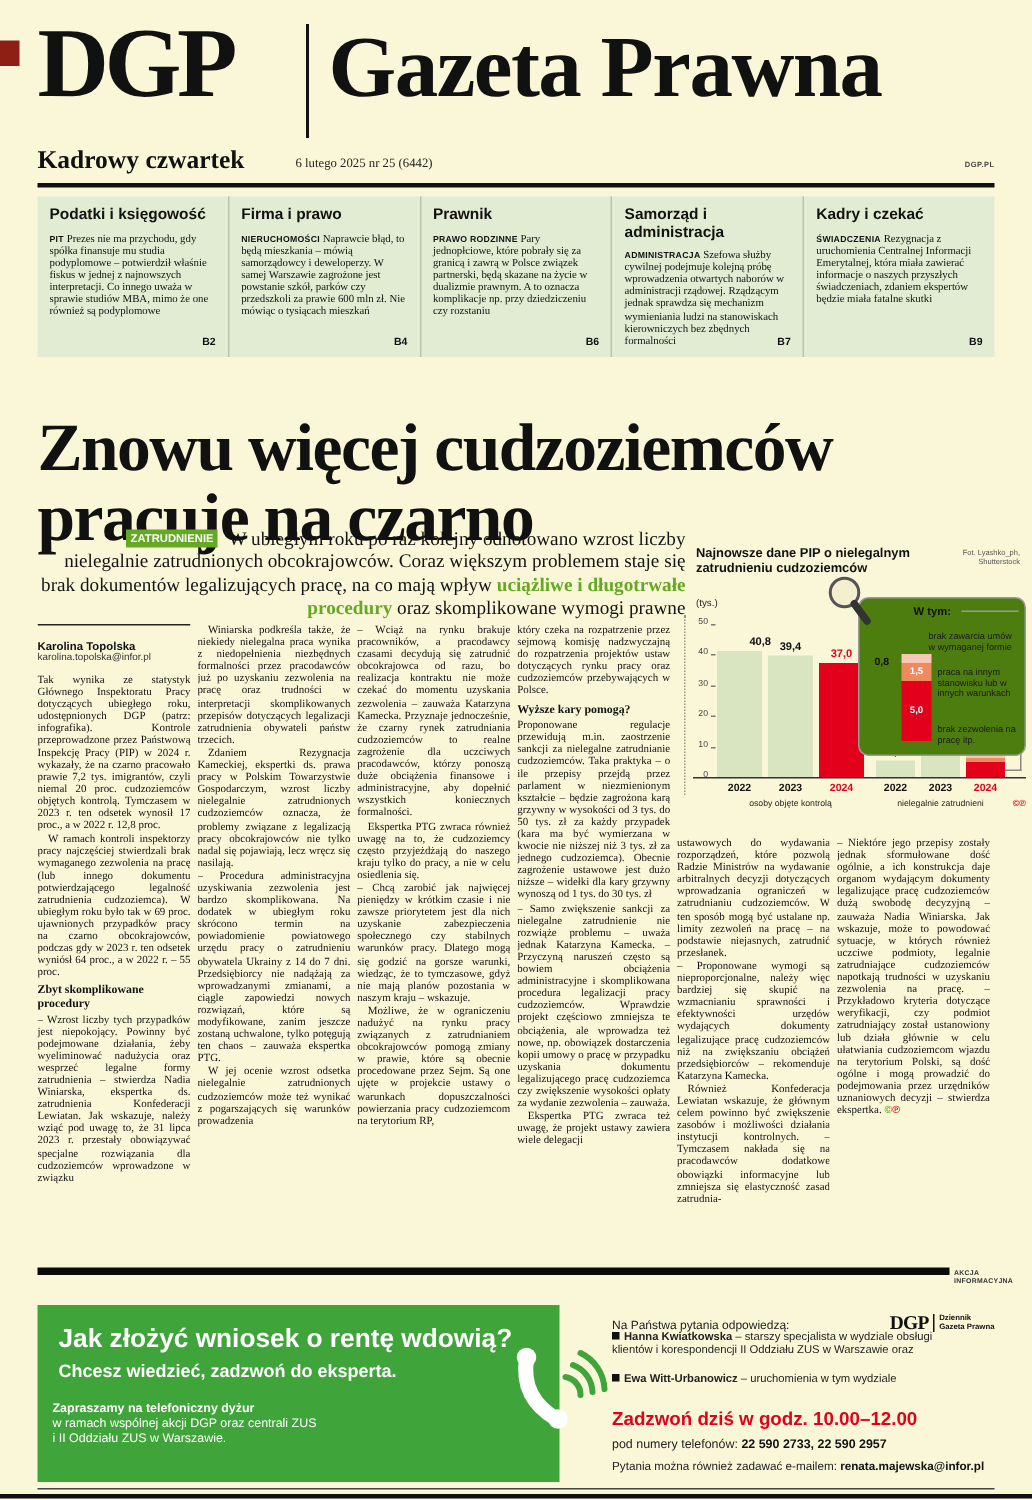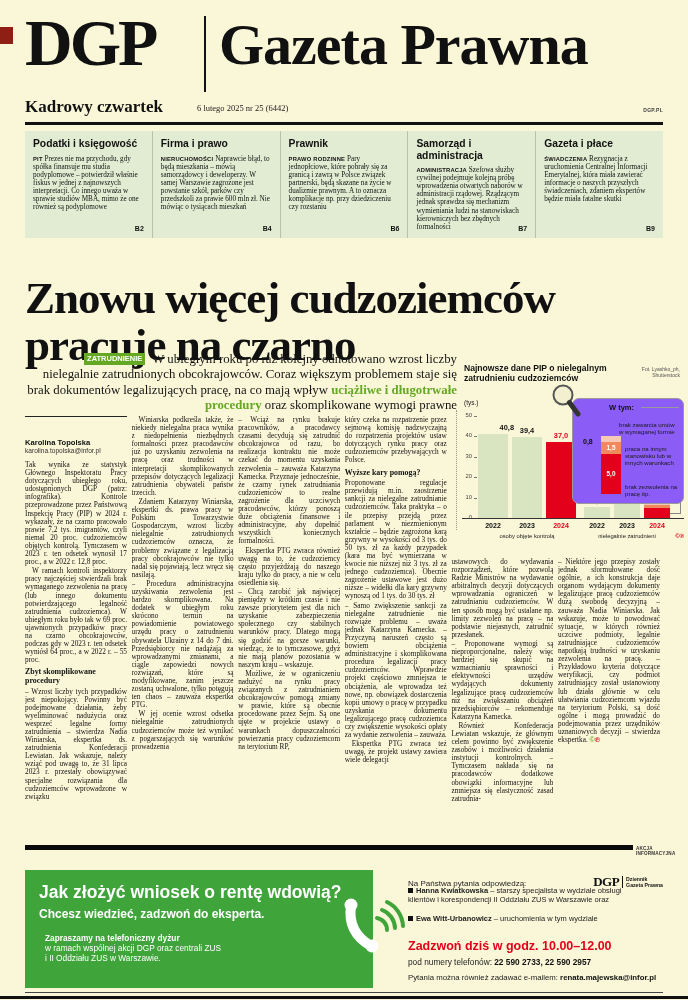--- a/index.html
+++ b/index.html
@@ -31,59 +31,59 @@
   .lead{left:25px;top:352px;width:432px;font:12.8px/15.3px "Liberation Serif",serif;color:#141414;text-align:right;}
   .lead-badge{display:inline-block;background:#64A823;color:#fff;font:700 7.5px/1 "Liberation Sans",sans-serif;
               padding:2px 3px 2px;vertical-align:2px;margin-right:4px;}
   .lead-highlight{color:#64A823;font-weight:700;}
 
   
   .bcol{position:absolute;width:102px;font:7.3px/8.1px "Liberation Serif",serif;text-align:justify;overflow:hidden;}
   .bcol p{margin:0 0 1px;text-indent:7px;}
   .bcol p.cont{text-indent:0;}
   .bcol h3{margin:4px 0 2px;font:700 7.9px/8.6px "Liberation Serif",serif;text-align:left;}
-  .byline{border-top:1.2px solid #222;padding-top:21px;margin-bottom:6px;text-align:left;}
+  .byline{border-top:1.2px solid #222;padding-top:9px;margin-bottom:6px;text-align:left;}
   .byline-name{font:700 7.6px/9px "Liberation Sans",sans-serif;}
   .byline-email{font:6.6px/8px "Liberation Sans",sans-serif;color:#333;}
   .endmark-g{color:#64A823;font:700 7px "Liberation Sans",sans-serif;}
   .endmark-r{color:#E2001A;font:700 7px "Liberation Sans",sans-serif;}
 
   
   .chart{left:456px;top:358px;width:232px;height:200px;font-family:"Liberation Sans",sans-serif;}
   .chart-sep{position:absolute;left:0;top:52px;height:120px;width:0;border-left:1px dotted #9a9a86;}
   .chart-title{position:absolute;left:8px;top:5px;width:158px;font:700 8.6px/10px "Liberation Sans",sans-serif;}
   .chart-credit{position:absolute;right:8px;top:8px;width:48px;font:5px/6px "Liberation Sans",sans-serif;color:#555;text-align:right;}
   .chart-unit{position:absolute;left:8px;top:42px;font:6.5px/1 "Liberation Sans",sans-serif;color:#222;}
   .plot{position:absolute;left:6px;top:54px;width:222px;height:106px;border-bottom:1px solid #333;}
   .ylab{position:absolute;left:0;width:10px;text-align:right;font:5.8px/1 "Liberation Sans",sans-serif;color:#444;}
   .ydash{position:absolute;left:12px;width:3px;height:1px;background:#777;}
   .bar{position:absolute;}
   .bval{position:absolute;font:700 7.4px/1 "Liberation Sans",sans-serif;text-align:center;}
   .yearlab{position:absolute;top:164px;font:700 7px/1 "Liberation Sans",sans-serif;text-align:center;}
   .gcap{position:absolute;top:176px;font:5.8px/1 "Liberation Sans",sans-serif;color:#222;text-align:center;}
   .chart-mark{position:absolute;right:4px;top:175px;font:700 6px/1 "Liberation Sans",sans-serif;color:#E2001A;}
   .callout{position:absolute;left:116px;top:40px;width:110px;height:104px;border:1px solid #999;border-radius:7px;
-           background:#8b5cf6;z-index:3;}
+           background:#4d7c0f;z-index:3;}
   .callout-title{position:absolute;left:36px;top:5px;font:700 7.5px/1 "Liberation Sans",sans-serif;}
   .callout-line{position:absolute;left:68px;top:8px;width:38px;height:1px;background:#999;}
   .clab{position:absolute;font:6.1px/7px "Liberation Sans",sans-serif;color:#191919;}
   .minibar-seg{position:absolute;left:28px;width:20px;}
   .minibar-txt{position:absolute;width:20px;text-align:center;color:#fff;font:700 6.4px/1 "Liberation Sans",sans-serif;}
   .mini-first{position:absolute;left:10px;top:39px;font:700 7px/1 "Liberation Sans",sans-serif;}
   .elbow{position:absolute;left:214px;top:144px;width:10px;height:11px;border-right:1px solid #888;border-bottom:1px solid #888;}
   .magnifier{position:absolute;left:92px;top:24px;z-index:4;}
 
   
   .sep-bar{left:25px;top:845px;width:608px;height:5px;background:#0a0a0a;}
   .sep-label{left:636px;top:847px;font:700 4.6px/1 "Liberation Sans",sans-serif;color:#333;letter-spacing:.2px;}
   .banner{left:25px;top:870px;width:638px;height:118px;font-family:"Liberation Sans",sans-serif;}
   .banner-green{position:absolute;left:0;top:0;width:348px;height:118px;background:#3FA43A;color:#fff;}
   .bg-h{margin:13px 14px 0;font:700 17.5px/1.1 "Liberation Sans",sans-serif;}
   .bg-sub{margin:6px 14px 0;font:700 12px/1.1 "Liberation Sans",sans-serif;}
-  .bg-invite{margin:12px 20px 0;font:8.3px/10px "Liberation Sans",sans-serif;}
+  .bg-invite{margin:12px 10px 0;font:8.3px/10px "Liberation Sans",sans-serif;}
   .bg-invite .b1{font-weight:700;}
   .phone-icon{position:absolute;left:312px;top:18px;z-index:2;}
   .banner-right{position:absolute;left:383px;top:0;width:255px;}
   .answers-label{position:absolute;left:0;top:10px;font:8px/1 "Liberation Sans",sans-serif;color:#222;}
   .expert{position:absolute;left:0;width:218px;font:7.5px/9px "Liberation Sans",sans-serif;color:#222;}
   .expert .sq{display:inline-block;width:5px;height:5px;background:#111;margin-right:3px;}
   .expert b{font-weight:700;}
   .call-time{position:absolute;left:0;top:70px;font:700 12.5px/1 "Liberation Sans",sans-serif;color:#E2001A;}
   .phones-line{position:absolute;left:0;top:88px;font:8.3px/1 "Liberation Sans",sans-serif;color:#222;}
   .phones-line b{font-weight:700;color:#111;}
@@ -125,21 +125,21 @@
       <h2>Prawnik</h2>
       <p><span class="kicker">PRAWO RODZINNE</span><span> Pary jednopłciowe, które pobrały się za granicą i zawrą w Polsce związek partnerski, będą skazane na życie w dualizmie prawnym. A to oznacza komplikacje np. przy dziedziczeniu czy rozstaniu</span></p>
       <span class="pageref">B6</span>
     </div>
     <div class="teaser">
       <h2>Samorząd i administracja</h2>
       <p><span class="kicker">ADMINISTRACJA</span><span> Szefowa służby cywilnej podejmuje kolejną próbę wprowadzenia otwartych naborów w administracji rządowej. Rządzącym jednak sprawdza się mechanizm wymieniania ludzi na stanowiskach kierowniczych bez zbędnych formalności</span></p>
       <span class="pageref">B7</span>
     </div>
     <div class="teaser">
-      <h2>Gazeta i płace</h2>
+      <h2>Kadry i czekać</h2>
       <p><span class="kicker">ŚWIADCZENIA</span><span> Rezygnacja z uruchomienia Centralnej Informacji Emerytalnej, która miała zawierać informacje o naszych przyszłych świadczeniach, zdaniem ekspertów będzie miała fatalne skutki</span></p>
       <span class="pageref">B9</span>
     </div>
   </div>
 
   <h1 class="abs headline">Znowu więcej cudzoziemców pracuje na czarno</h1>
   <div class="abs lead">
     <span class="lead-badge">ZATRUDNIENIE</span><span> W ubiegłym roku po raz kolejny odnotowano wzrost liczby nielegalnie zatrudnionych obcokrajowców. Coraz większym problemem staje się brak dokumentów legalizujących pracę, na co mają wpływ </span><span class="lead-highlight">uciążliwe i długotrwałe procedury</span><span> oraz skomplikowane wymogi prawne</span>
   </div>
 
@@ -151,21 +151,21 @@
     <div class="col-blocks">
         <p class="cont">Tak wynika ze statystyk Głównego Inspektoratu Pracy dotyczących ubiegłego roku, udostępnionych DGP (patrz: infografika). Kontrole przeprowadzone przez Państwową Inspekcję Pracy (PIP) w 2024 r. wykazały, że na czarno pracowało prawie 7,2 tys. imigrantów, czyli niemal 20 proc. cudzoziemców objętych kontrolą. Tymczasem w 2023 r. ten odsetek wynosił 17 proc., a w 2022 r. 12,8 proc.</p>
         <p>W ramach kontroli inspektorzy pracy najczęściej stwierdzali brak wymaganego zezwolenia na pracę (lub innego dokumentu potwierdzającego legalność zatrudnienia cudzoziemca). W ubiegłym roku było tak w 69 proc. ujawnionych przypadków pracy na czarno obcokrajowców, podczas gdy w 2023 r. ten odsetek wyniósł 64 proc., a w 2022 r. – 55 proc.</p>
         <h3>Zbyt skomplikowane procedury</h3>
         <p class="cont">– Wzrost liczby tych przypadków jest niepokojący. Powinny być podejmowane działania, żeby wyeliminować nadużycia oraz wesprzeć legalne formy zatrudnienia – stwierdza Nadia Winiarska, ekspertka ds. zatrudnienia Konfederacji Lewiatan. Jak wskazuje, należy wziąć pod uwagę to, że 31 lipca 2023 r. przestały obowiązywać specjalne rozwiązania dla cudzoziemców wprowadzone w związku</p>
       </div>
   </div>
   <div class="bcol" style="left:131.6px;top:416px;height:424px;">
       <div class="col-blocks">
         <p>Winiarska podkreśla także, że niekiedy nielegalna praca wynika z niedopełnienia niezbędnych formalności przez pracodawców już po uzyskaniu zezwolenia na pracę oraz trudności w interpretacji skomplikowanych przepisów dotyczących legalizacji zatrudnienia obywateli państw trzecich.</p>
-        <p>Zdaniem Katarzyny Winiarska, ekspertki ds. prawa pracy w Polskim Towarzystwie Gospodarczym, wzrost liczby nielegalnie zatrudnionych cudzoziemców oznacza, że problemy związane z legalizacją pracy obcokrajowców nie tylko nadal się pojawiają, lecz wręcz się nasilają.</p>
+        <p>Zdaniem Rezygnacja Kameckiej, ekspertki ds. prawa pracy w Polskim Towarzystwie Gospodarczym, wzrost liczby nielegalnie zatrudnionych cudzoziemców oznacza, że problemy związane z legalizacją pracy obcokrajowców nie tylko nadal się pojawiają, lecz wręcz się nasilają.</p>
         <p class="cont">– Procedura administracyjna uzyskiwania zezwolenia jest bardzo skomplikowana. Na dodatek w ubiegłym roku skrócono termin na powiadomienie powiatowego urzędu pracy o zatrudnieniu obywatela Ukrainy z 14 do 7 dni. Przedsiębiorcy nie nadążają za wprowadzanymi zmianami, a ciągle zapowiedzi nowych rozwiązań, które są modyfikowane, zanim jeszcze zostaną uchwalone, tylko potęgują ten chaos – zauważa ekspertka PTG.</p>
         <p>W jej ocenie wzrost odsetka nielegalnie zatrudnionych cudzoziemców może też wynikać z pogarszających się warunków prowadzenia</p>
       </div>
     </div>
   <div class="bcol" style="left:238.2px;top:416px;height:424px;">
       <div class="col-blocks">
         <p class="cont">– Wciąż na rynku brakuje pracowników, a pracodawcy czasami decydują się zatrudnić obcokrajowca od razu, bo realizacja kontraktu nie może czekać do momentu uzyskania zezwolenia – zauważa Katarzyna Kamecka. Przyznaje jednocześnie, że czarny rynek zatrudniania cudzoziemców to realne zagrożenie dla uczciwych pracodawców, którzy ponoszą duże obciążenia finansowe i administracyjne, aby dopełnić wszystkich koniecznych formalności.</p>
         <p>Ekspertka PTG zwraca również uwagę na to, że cudzoziemcy często przyjeżdżają do naszego kraju tylko do pracy, a nie w celu osiedlenia się.</p>
         <p class="cont">– Chcą zarobić jak najwięcej pieniędzy w krótkim czasie i nie zawsze priorytetem jest dla nich uzyskanie zabezpieczenia społecznego czy stabilnych warunków pracy. Dlatego mogą się godzić na gorsze warunki, wiedząc, że to tymczasowe, gdyż nie mają planów pozostania w naszym kraju – wskazuje.</p>
         <p>Możliwe, że w ograniczeniu nadużyć na rynku pracy związanych z zatrudnianiem obcokrajowców pomogą zmiany w prawie, które są obecnie procedowane przez Sejm. Są one ujęte w projekcie ustawy o warunkach dopuszczalności powierzania pracy cudzoziemcom na terytorium RP,</p>

